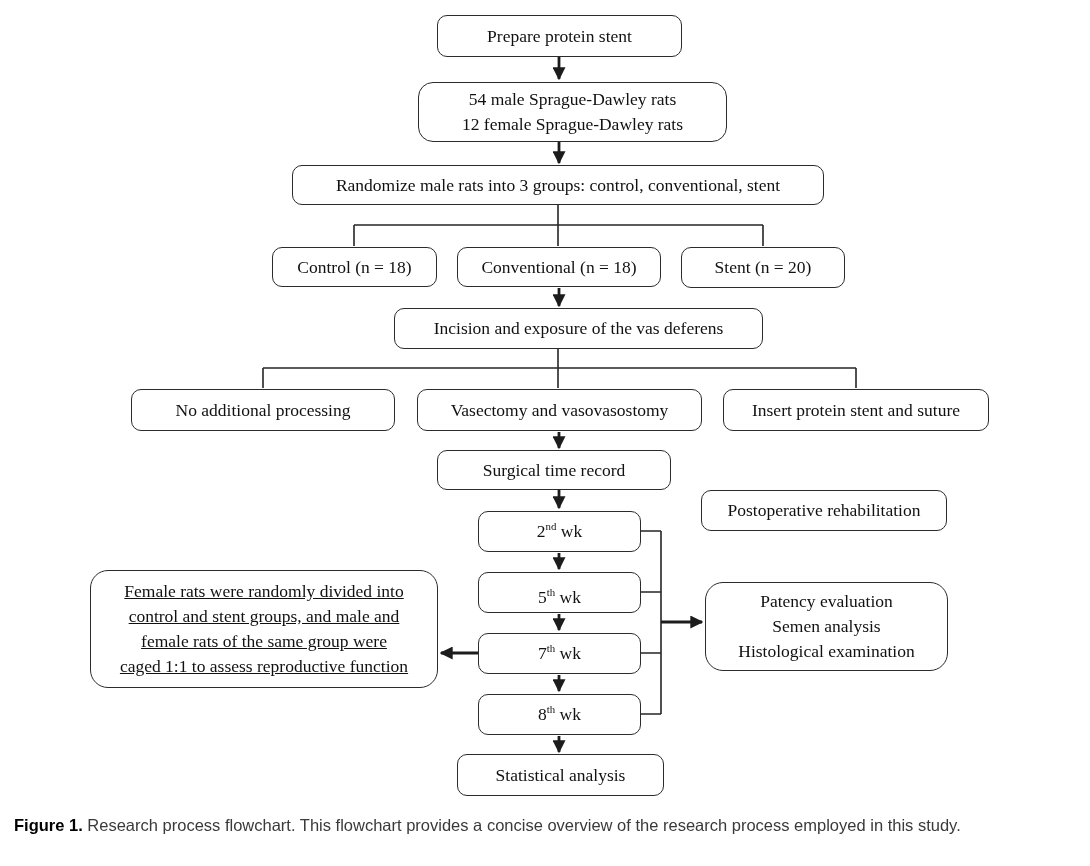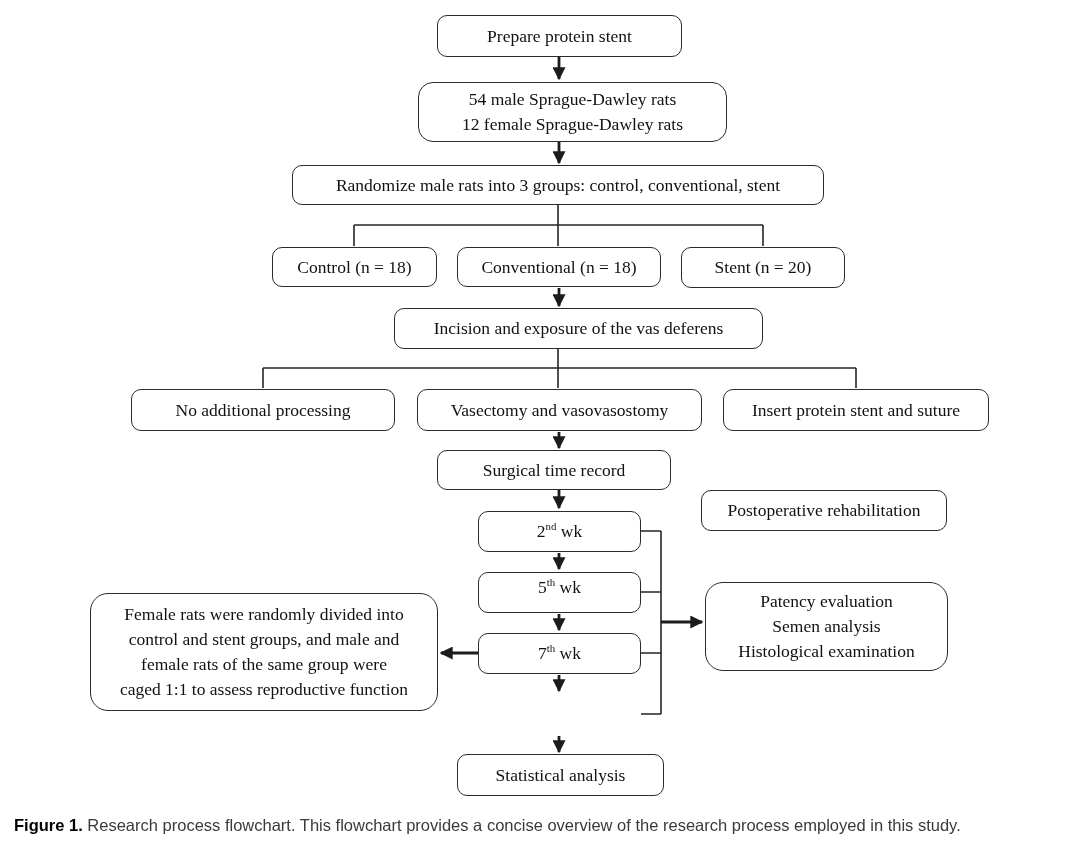--- a/index.html
+++ b/index.html
@@ -32,21 +32,21 @@
     border: 1.6px solid #2b2b2b;
     border-radius: 10px;
     background: #ffffff;
     display: flex;
     align-items: center;
     justify-content: center;
     text-align: center;
     font-size: 17.5px;
     line-height: 25px;
     white-space: pre-line;
-    padding: 12px 6px;
+    padding: 2px 6px;
   }
   .node.r14 { border-radius: 15px; }
   .node.r18 { border-radius: 18px; }
   .node sup {
     font-size: 0.62em;
     line-height: 0;
     vertical-align: super;
   }
   .caption {
     position: absolute;
@@ -174,22 +174,25 @@
   </div>
 
   <div class="node" style="left:478px; top:572px; width:163px; height:41px;align-items:flex-end;">
     <span><span>5</span><sup>th</sup><span> wk</span></span>
   </div>
 
   <div class="node" style="left:478px; top:633px; width:163px; height:41px;">
     <span><span>7</span><sup>th</sup><span> wk</span></span>
   </div>
 
-
-  <div class="node r18" style="left:90px; top:593px; width:348px; height:118px;">
+  <div class="node" style="left:478px; top:694px; width:163px; height:41px;">
+    <span><span>8</span><sup>th</sup><span> wk</span></span>
+  </div>
+
+  <div class="node r18" style="left:90px; top:570px; width:348px; height:118px;text-decoration:underline;">
     <span>Female rats were randomly divided into
 control and stent groups, and male and
 female rats of the same group were
 caged 1:1 to assess reproductive function</span>
   </div>
 
   <div class="node r18" style="left:705px; top:582px; width:243px; height:89px;">
     <span>Patency evaluation
 Semen analysis
 Histological examination</span>

